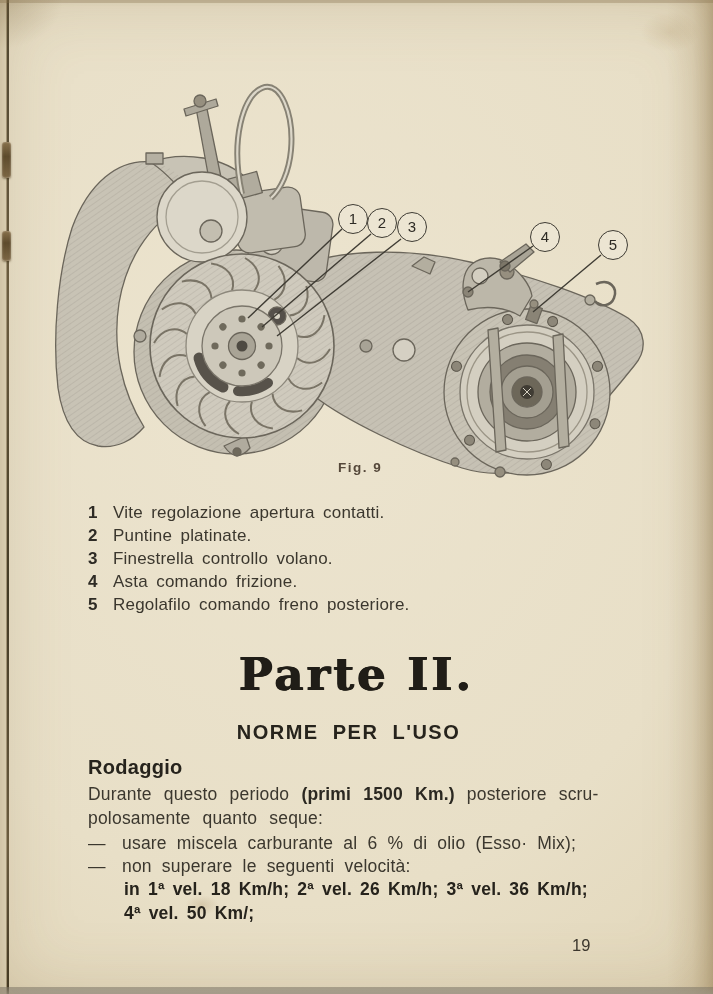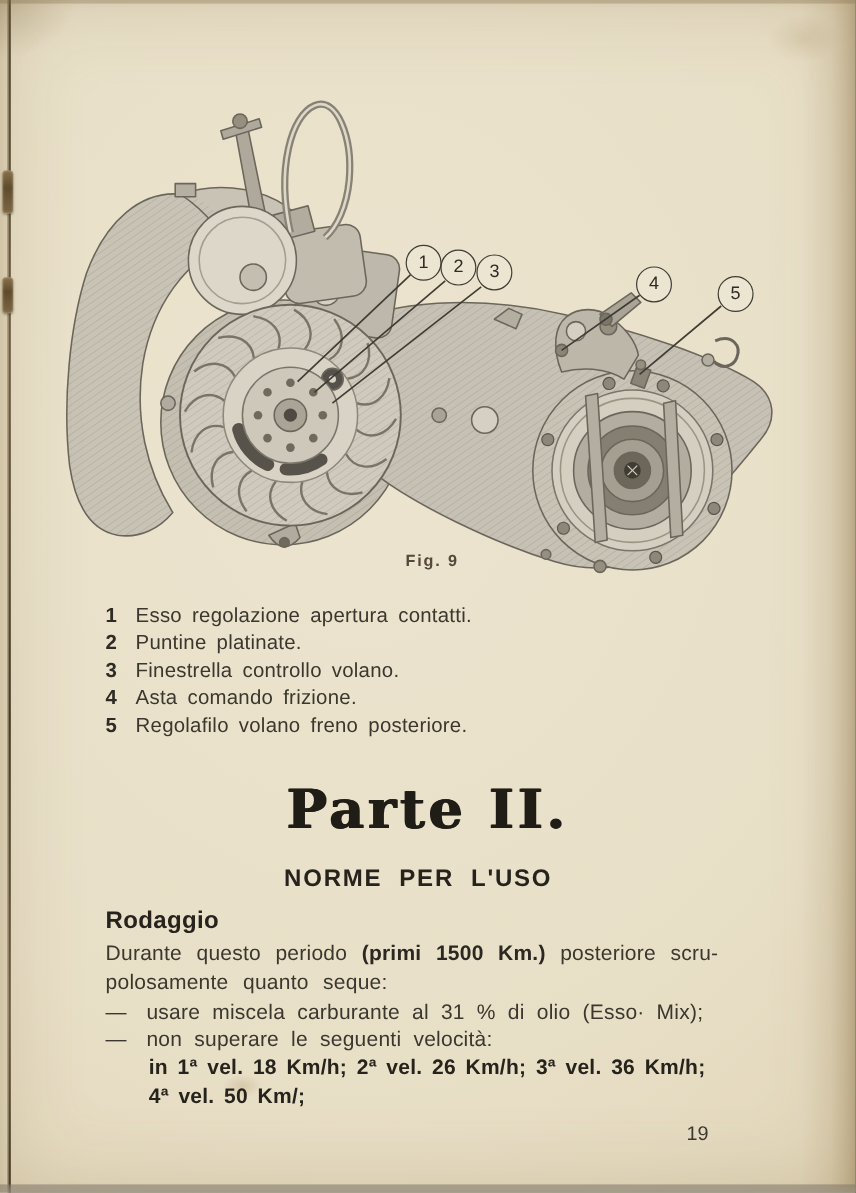--- a/index.html
+++ b/index.html
@@ -215,47 +215,47 @@
   <div class="callout" style="left:338px;top:204px">1</div>
   <div class="callout" style="left:367px;top:208px">2</div>
   <div class="callout" style="left:397px;top:212px">3</div>
   <div class="callout" style="left:530px;top:222px">4</div>
   <div class="callout" style="left:598px;top:230px">5</div>
 
   <div class="txt fig-caption">Fig. 9</div>
 
   <div class="txt legend">
     <div class="legend-row">
-      <span class="legend-num">1</span><span class="legend-text">Esso regolazione apertura contatti.</span>
+      <span class="legend-num">1</span><span class="legend-text">Vite regolazione apertura contatti.</span>
     </div>
     <div class="legend-row">
       <span class="legend-num">2</span><span class="legend-text">Puntine platinate.</span>
     </div>
     <div class="legend-row">
       <span class="legend-num">3</span><span class="legend-text">Finestrella controllo volano.</span>
     </div>
     <div class="legend-row">
       <span class="legend-num">4</span><span class="legend-text">Asta comando frizione.</span>
     </div>
     <div class="legend-row">
-      <span class="legend-num">5</span><span class="legend-text">Regolafilo volano freno posteriore.</span>
+      <span class="legend-num">5</span><span class="legend-text">Regolafilo comando freno posteriore.</span>
     </div>
   </div>
 
   <div class="txt part-title">Parte II.</div>
   <div class="txt section-title">NORME PER L'USO</div>
   <div class="txt rodaggio">Rodaggio</div>
 
   <div class="txt para" style="top:784px">
     <span>Durante questo periodo </span><span class="bold">(primi 1500 Km.)</span><span> posteriore scru-</span>
   </div>
   <div class="txt para" style="top:808px">polosamente quanto seque:</div>
 
   <div class="txt bullet" style="top:833px">
-    <span class="dash">—</span><span>usare miscela carburante al 31 % di olio (Esso· Mix);</span>
+    <span class="dash">—</span><span>usare miscela carburante al 6 % di olio (Esso· Mix);</span>
   </div>
   <div class="txt bullet" style="top:856px">
     <span class="dash">—</span><span>non superare le seguenti velocità:</span>
   </div>
 
   <div class="txt speeds" style="top:879px">in 1ª vel. 18 Km/h; 2ª vel. 26 Km/h; 3ª vel. 36 Km/h;</div>
   <div class="txt speeds" style="top:903px">4ª vel. 50 Km/;</div>
 
   <div class="txt page-number">19</div>
 

